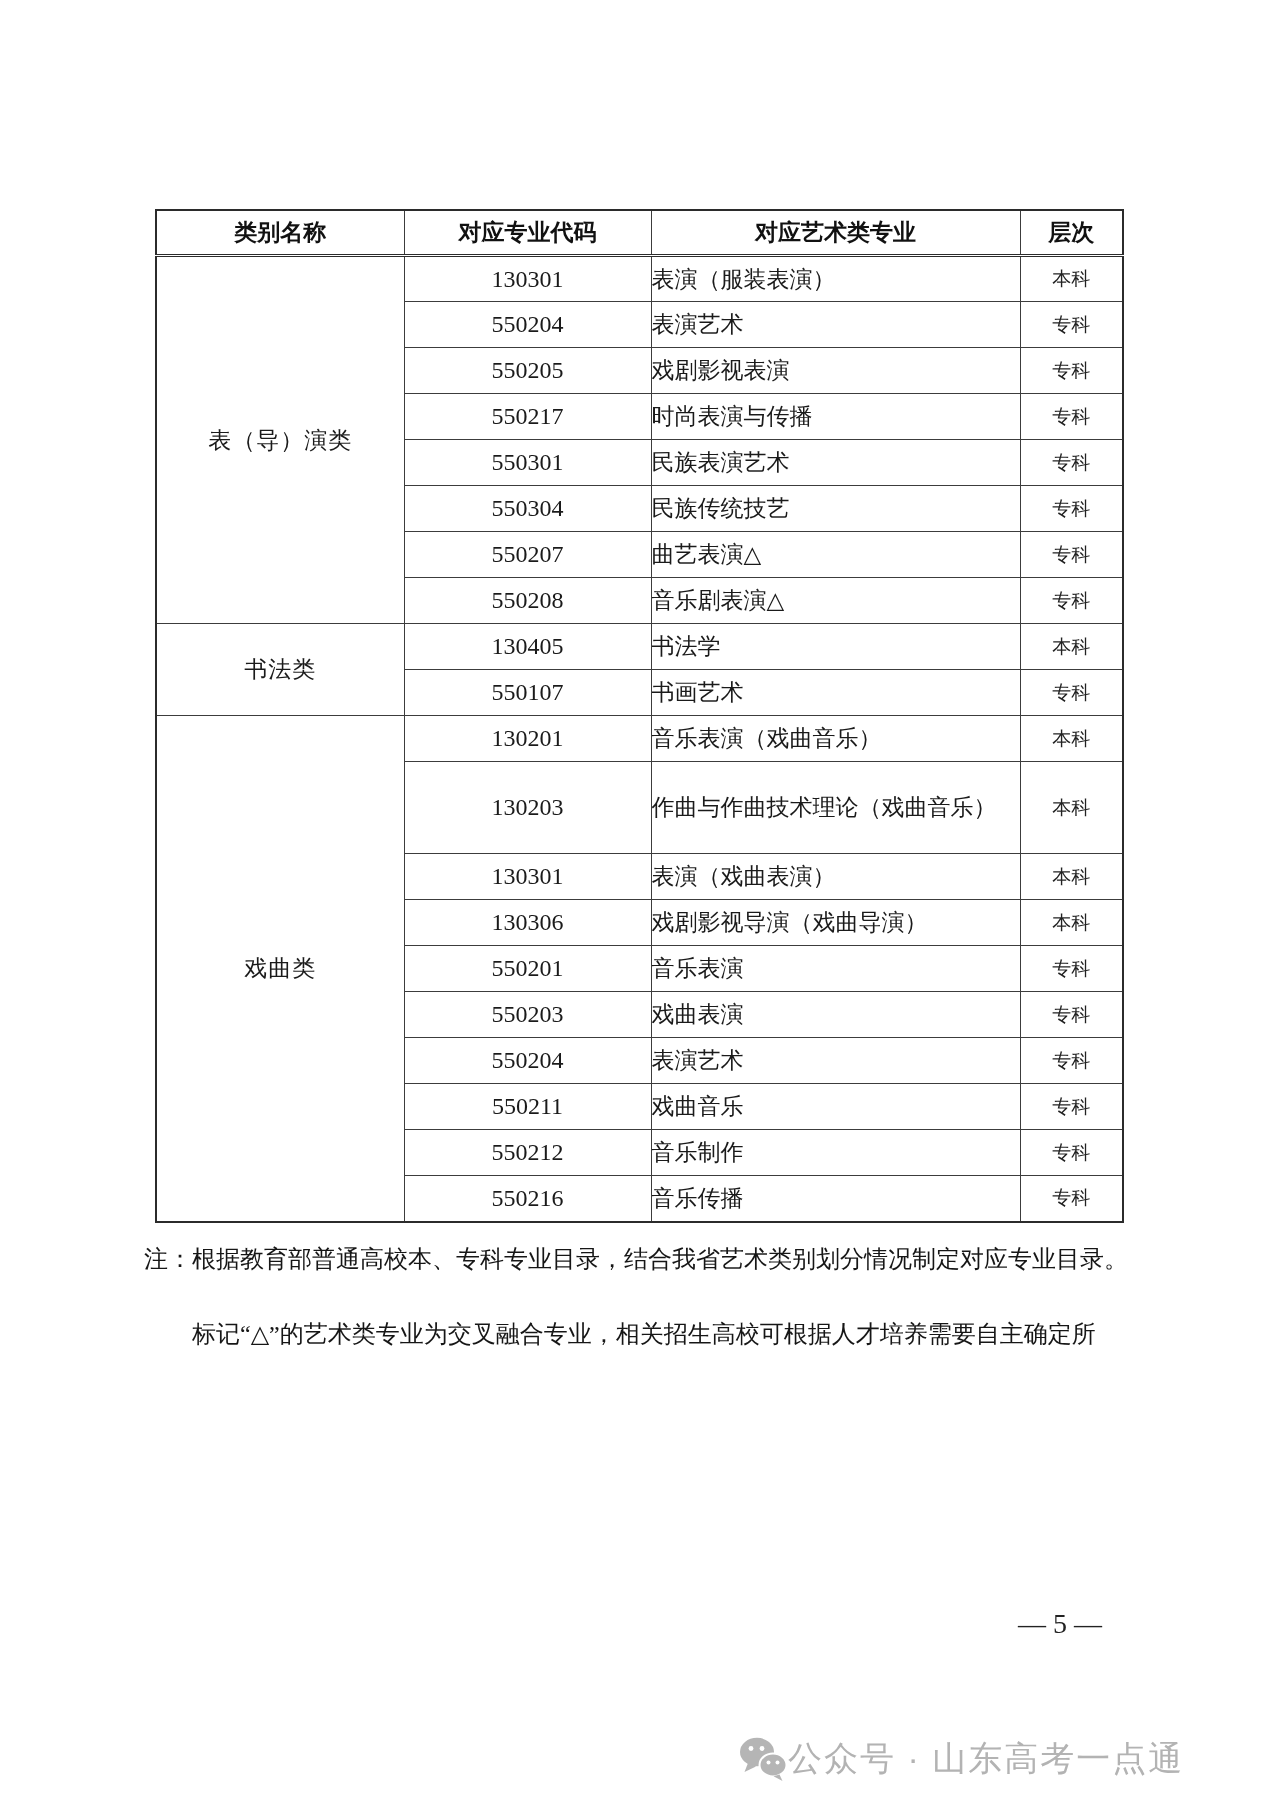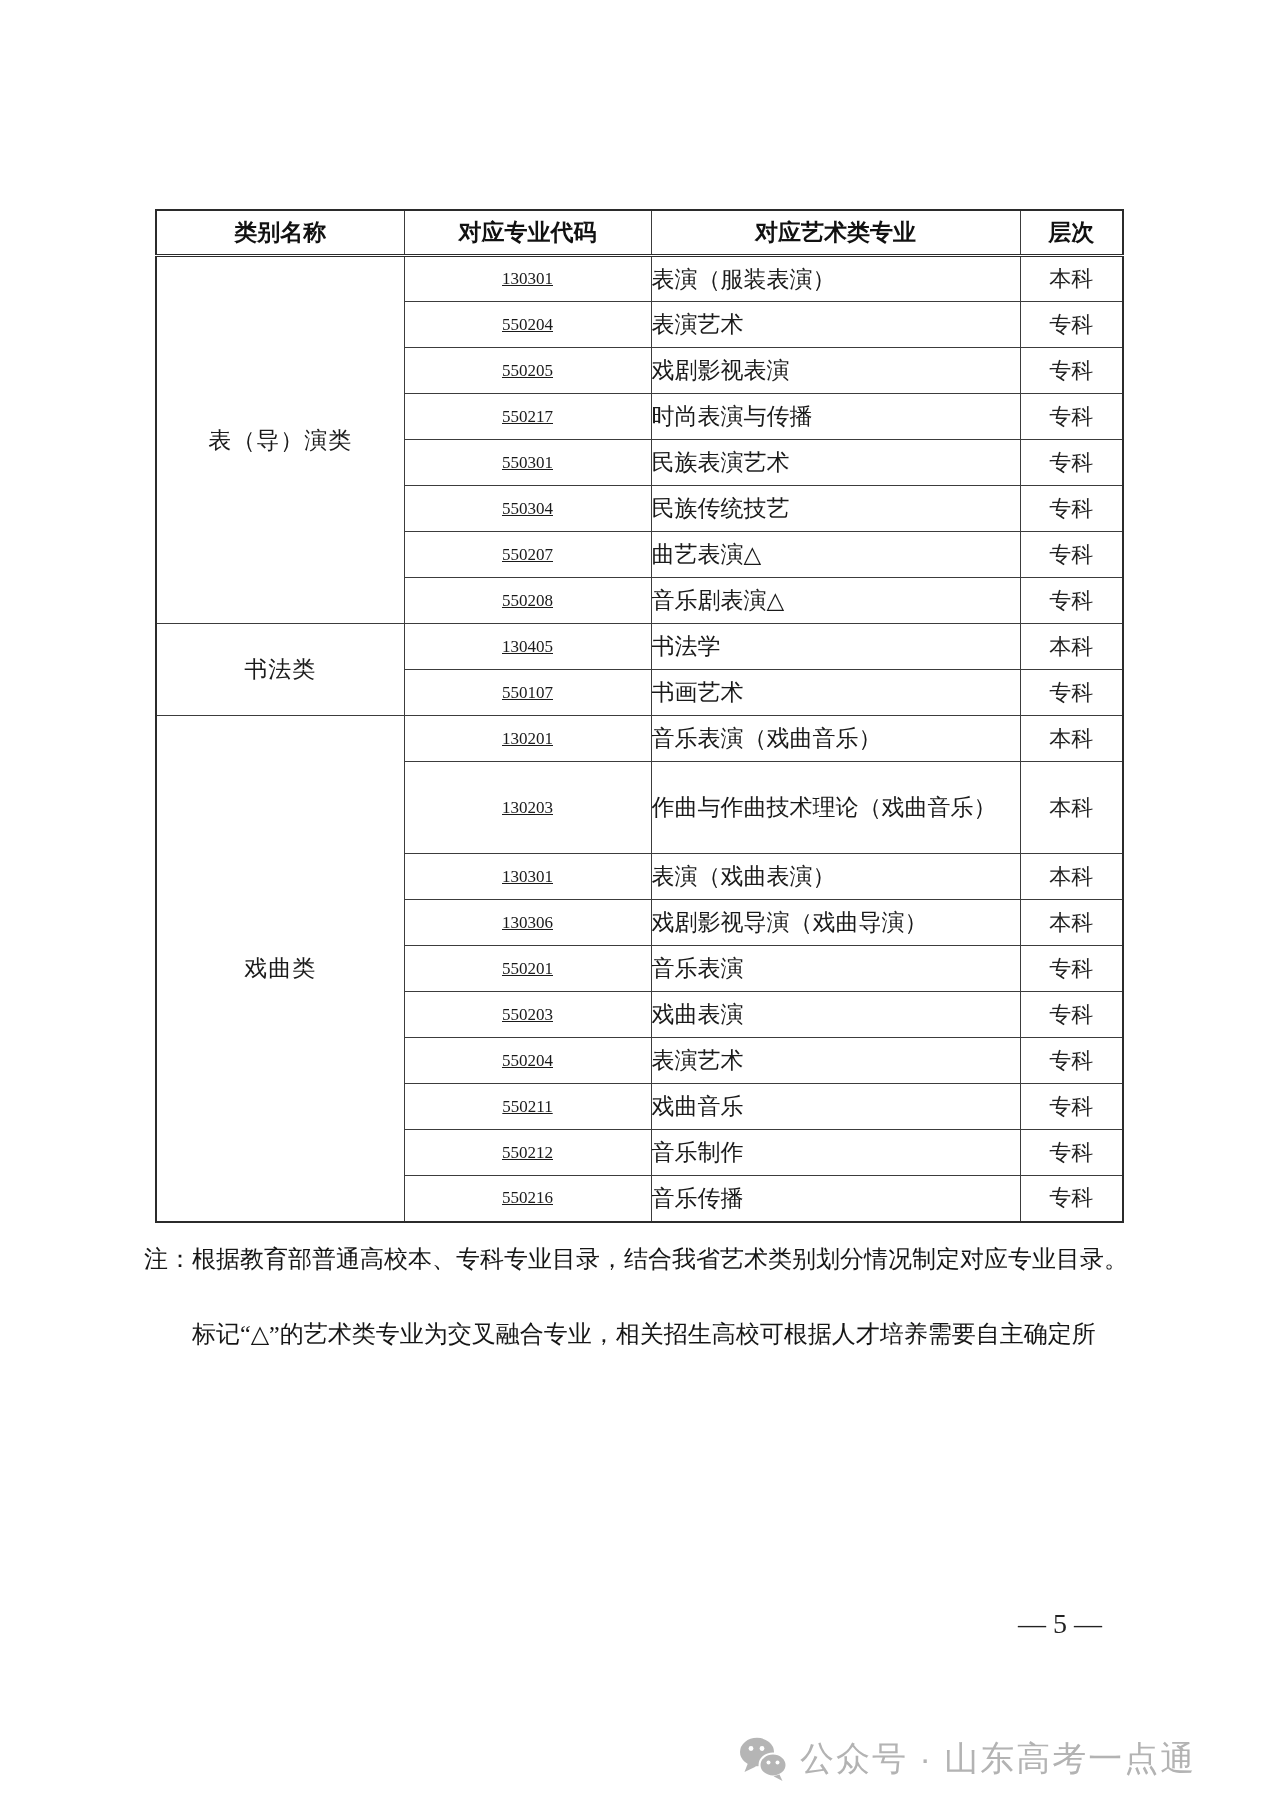--- a/index.html
+++ b/index.html
@@ -31,50 +31,49 @@
     text-align:center;vertical-align:middle;
   }
   table.catalog tbody tr{height:46px;}
   table.catalog tbody tr.tr-tall{height:92px;margin-left:44px;}
   td.category-cell{
     text-align:center;vertical-align:middle;
     font-size:23px;letter-spacing:1px;
   }
   td.code-cell{
     text-align:center;vertical-align:middle;
-    font-size:17px;
-    text-decoration:underline;
+    font-size:24px;
   }
   td.major-cell{
     text-align:left;vertical-align:middle;
     font-size:23px;
     padding-left:14px;padding-right:44px;
     word-break:break-all;
   }
   .tr-tall td.major-cell{line-height:46px;}
   td.level-cell{
     text-align:center;vertical-align:middle;
-    font-size:22px;color:#222;
+    font-size:19px;color:#222;
   }
   
   .note{
     position:absolute;left:144px;top:1222px;width:1000px;
     font-size:24px;color:#161616;
   }
   .note .note-line{line-height:75px;white-space:nowrap;}
   .note .note-line.indent{padding-left:48px;}
   
   .page-number{
     position:absolute;left:985px;top:1608px;width:150px;
     text-align:center;font-size:28px;color:#222;
   }
   
   .footer{
     position:absolute;left:738px;top:1736px;
-    display:flex;align-items:center;gap:12px;
+    display:flex;align-items:center;gap:0;
     color:#b3b3b3;
   }
   .footer .wm-text{
     font-family:"Liberation Sans","DejaVu Sans",sans-serif;
     font-size:34px;letter-spacing:2px;color:#b3b3b3;
     white-space:nowrap;
   }
   .footer svg{display:block;}
 </style>
 </head>

